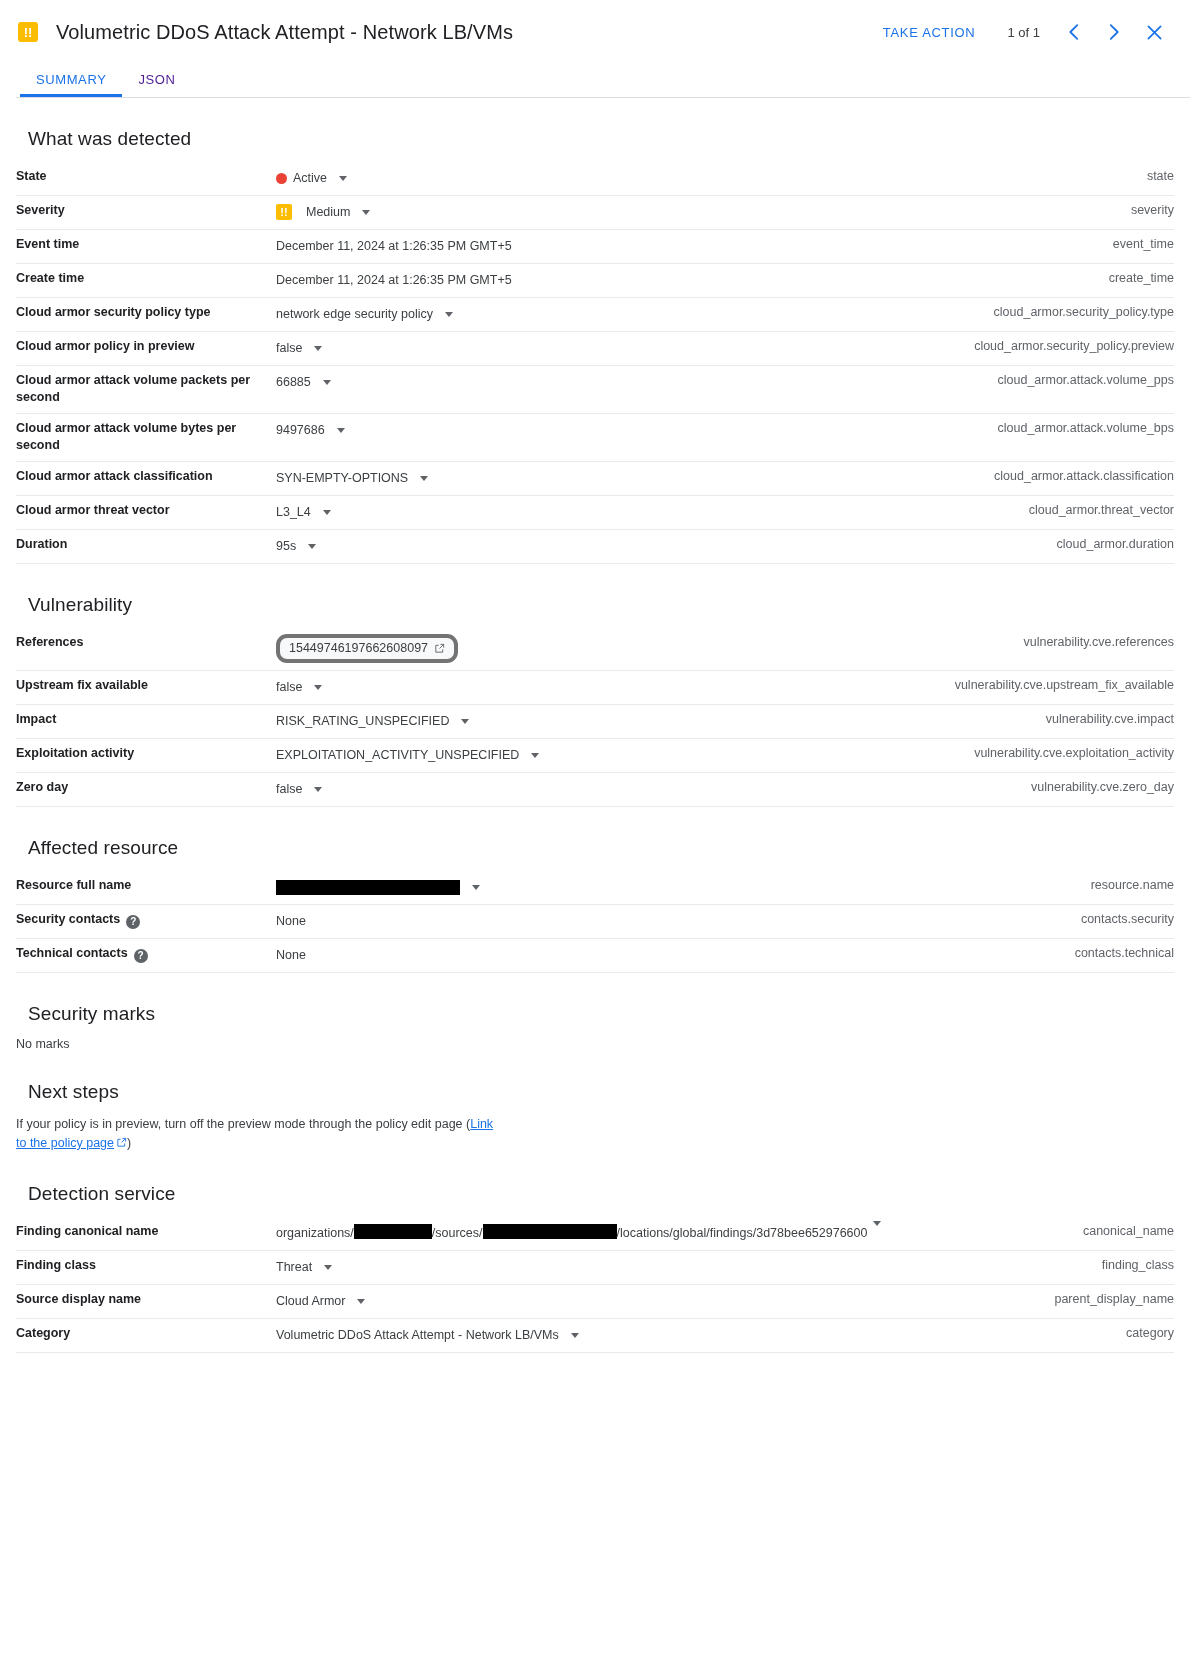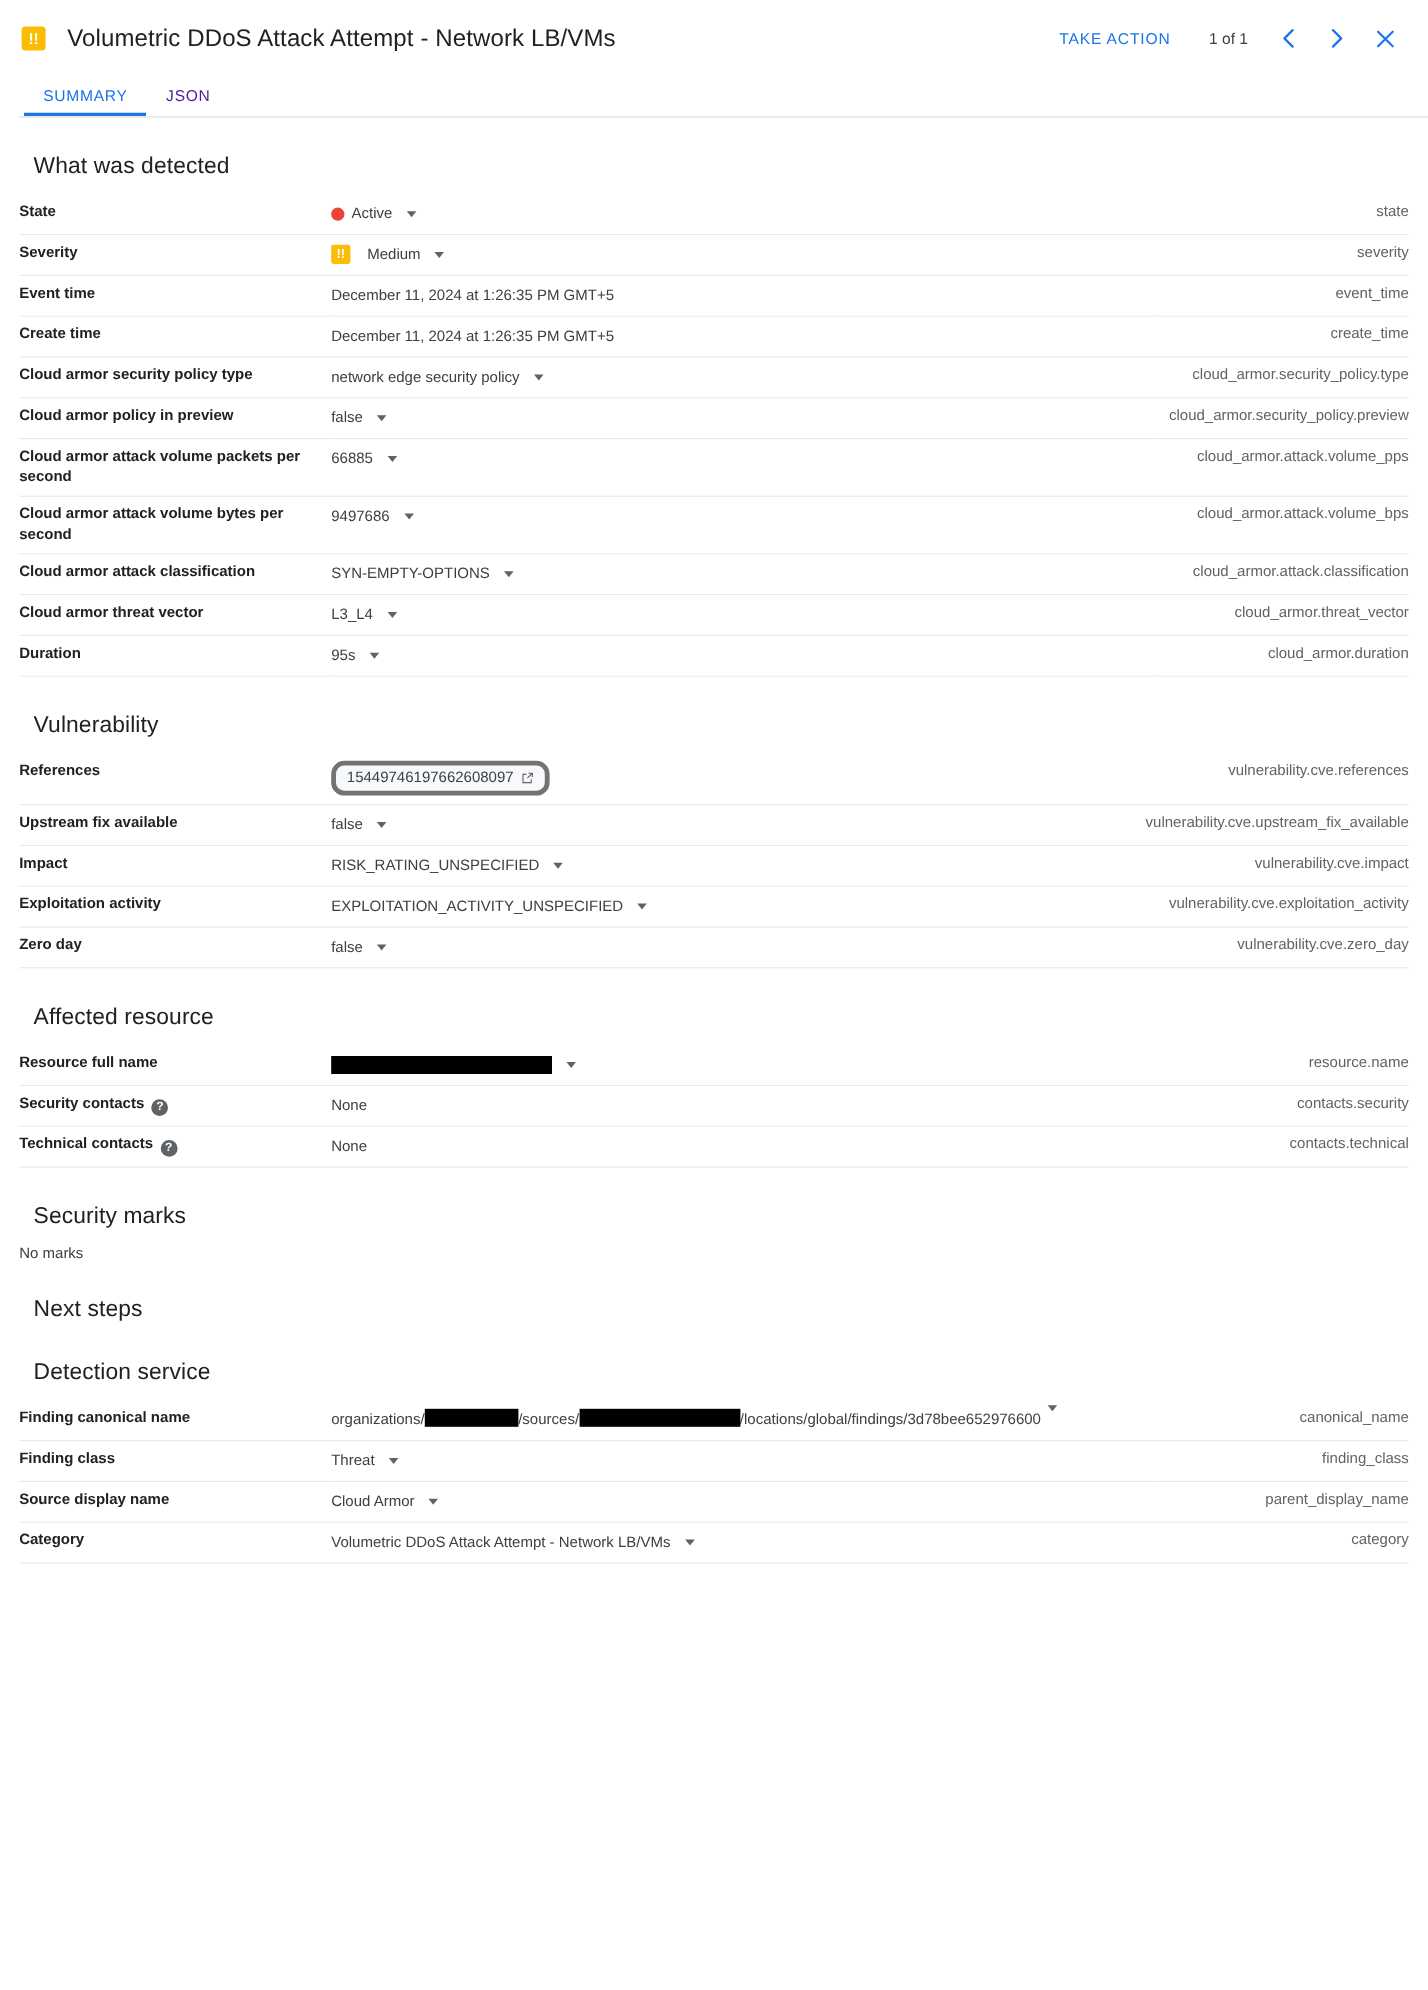--- a/index.html
+++ b/index.html
@@ -358,20 +358,25 @@
         </td>
         <td class="kv-path">contacts.technical</td>
       </tr>
     </tbody>
       </table>
 
     <h2 class="section-title">Security marks</h2>
     <div class="no-marks">No marks</div>
 
     <h2 class="section-title">Next steps</h2>
+    <div class="next-steps-text">
+      <span>If your policy is in preview, turn off the preview mode through the policy edit page (</span><a href="#"><span>Link to the policy page</span><svg class="ext-icon inline-ext" viewBox="0 0 24 24">
+            <path d="M14 3h7v7M21 3l-9 9M19 14v6H4V5h6" fill="none" stroke="#1a73e8" stroke-width="2"></path>
+          </svg></a><span>)</span>
+    </div>
 
     <h2 class="section-title">Detection service</h2>
     <table class="kv-table">
       <tbody>
           <tr class="kv-row">
         <td class="kv-key">Finding canonical name</td>
         <td class="kv-val canonical-val">
           <span>organizations/</span><span class="redacted" style="width:78px"></span><span>/sources/</span><span class="redacted" style="width:134px"></span><span>/locations/global/findings/3d78bee652976600</span><span class="caret"></span>
         </td>
         <td class="kv-path">canonical_name</td>

